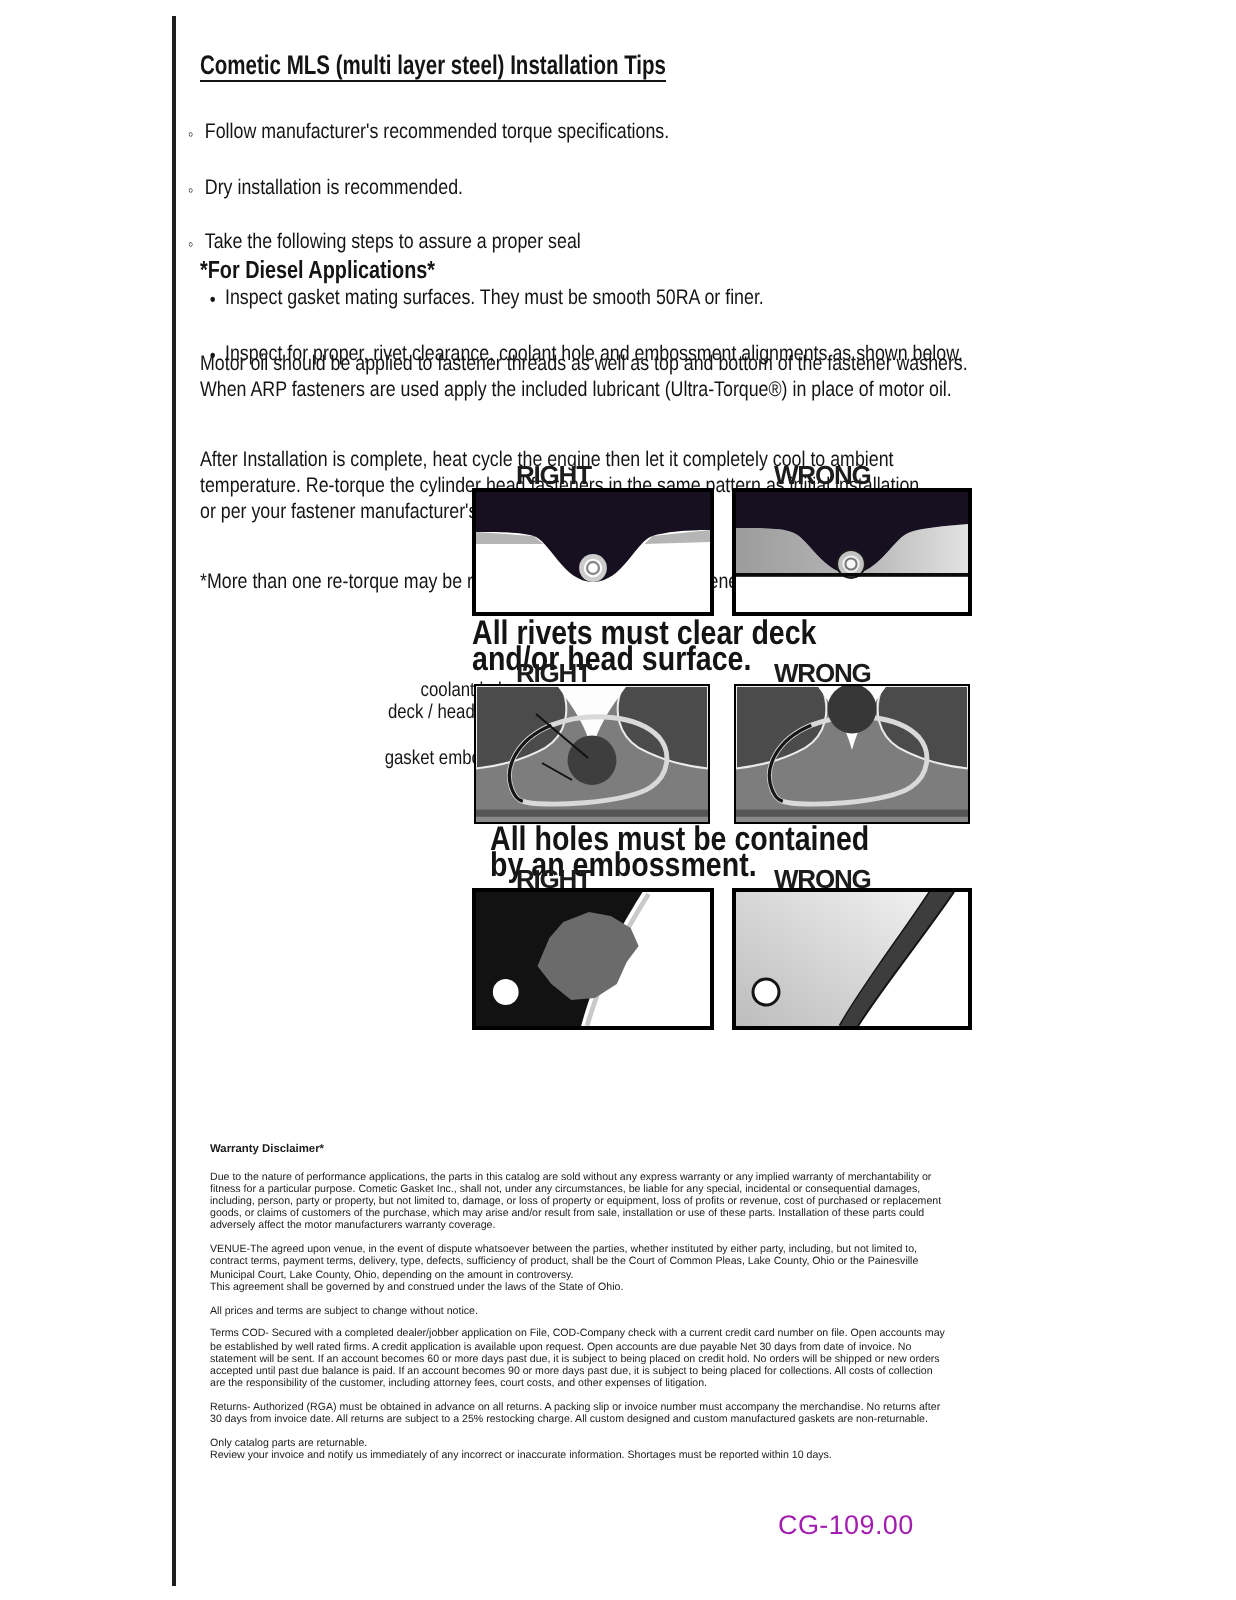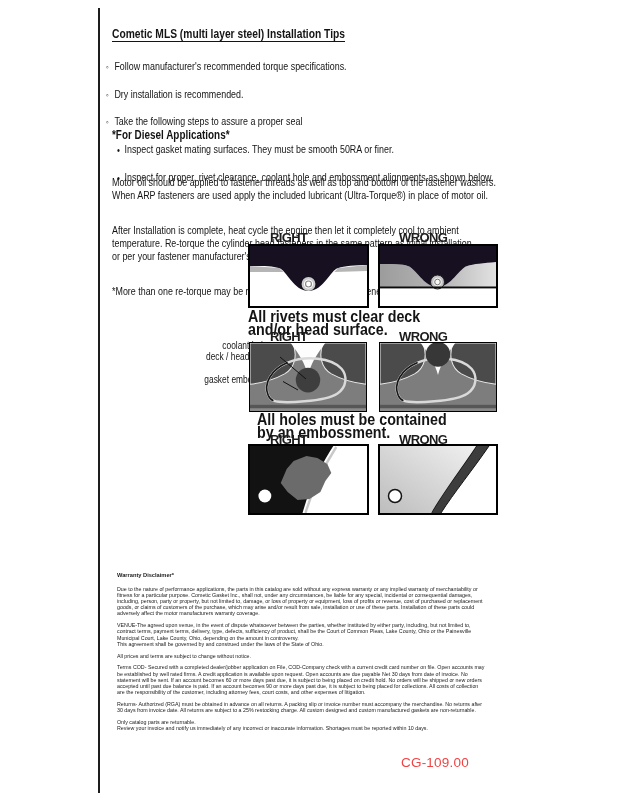--- a/index.html
+++ b/index.html
@@ -1,17 +1,17 @@
 <!DOCTYPE html>
 <html><head>
 <meta charset="utf-8">
 <style>
   html,body{margin:0;padding:0;background:#fff;}
   .page{position:relative;width:490px;height:800px;background:#ffffff;overflow:hidden;
-        font-family:"Liberation Sans","DejaVu Sans",sans-serif;color:#141414;margin-left:12px;}
+        font-family:"Liberation Sans","DejaVu Sans",sans-serif;color:#141414;}
   .left-rule{position:absolute;left:86px;top:8px;width:1.5px;height:785px;background:#1e1e1e;}
 
   
   .sq{transform:scaleX(.84);transform-origin:0 0;display:inline-block;white-space:pre-line;}
   .sqc{transform:scaleX(.84);transform-origin:50% 0;display:block;white-space:pre-line;}
   .sqr{transform:scaleX(.84);transform-origin:100% 0;display:inline-block;white-space:pre-line;}
 
   .title-wrap{position:absolute;left:100px;top:24px;}
   .title{font-size:13.5px;font-weight:bold;transform:scaleX(.76);transform-origin:0 0;
          display:inline-block;text-decoration:underline;text-underline-offset:3px;
@@ -36,21 +36,21 @@
 
   .cap{position:absolute;font-size:17px;font-weight:bold;line-height:12.8px;}
 
   .anno{position:absolute;width:147px;text-align:right;font-size:10px;line-height:11.4px;color:#161616;}
   .leaders{position:absolute;left:0;top:330px;width:618px;height:100px;pointer-events:none;z-index:6;}
 
   .legal{position:absolute;left:105px;top:572px;width:440px;color:#1b1b1b;}
   .legal .lh{font-size:5.7px;font-weight:bold;margin:0 0 7.5px 0;}
   .legal p{font-size:5.3px;line-height:6.2px;margin:0 0 5.6px 0;white-space:pre-line;}
 
-  .footer-code{position:absolute;left:389px;top:755px;font-size:13.5px;color:#ef4444;letter-spacing:.2px;}
+  .footer-code{position:absolute;left:389px;top:755px;font-size:13.5px;color:#a21caf;letter-spacing:.2px;}
 </style>
 </head>
 <body>
 
 <div class="page">
 
   <div class="left-rule"></div>
 
   <div class="title-wrap">
     <span class="title">Cometic MLS (multi layer steel) Installation Tips</span>

